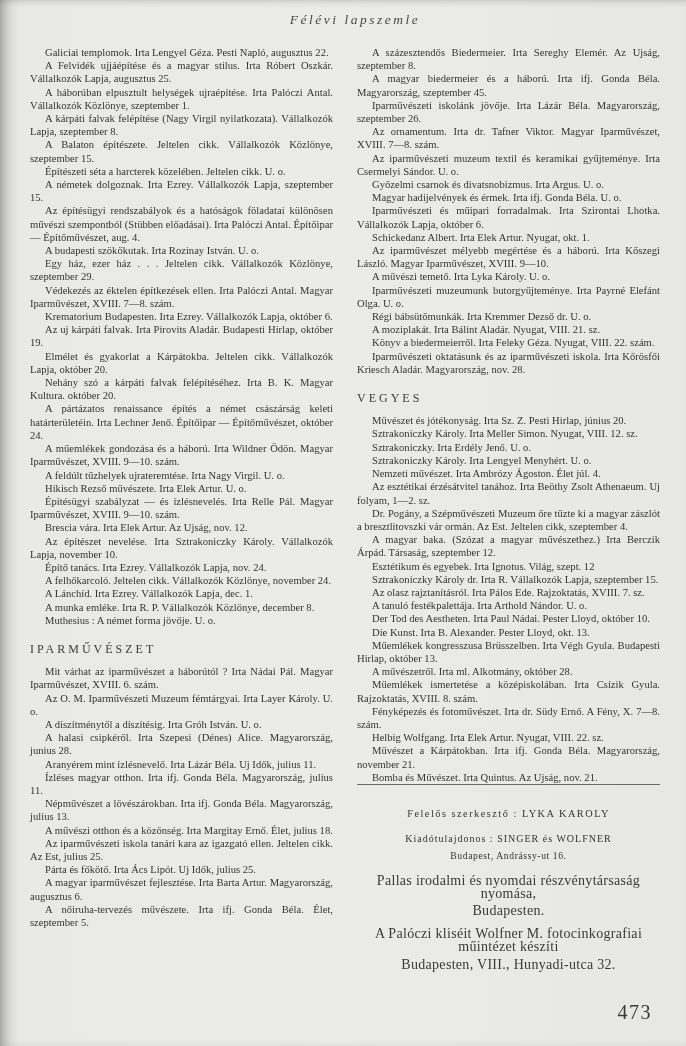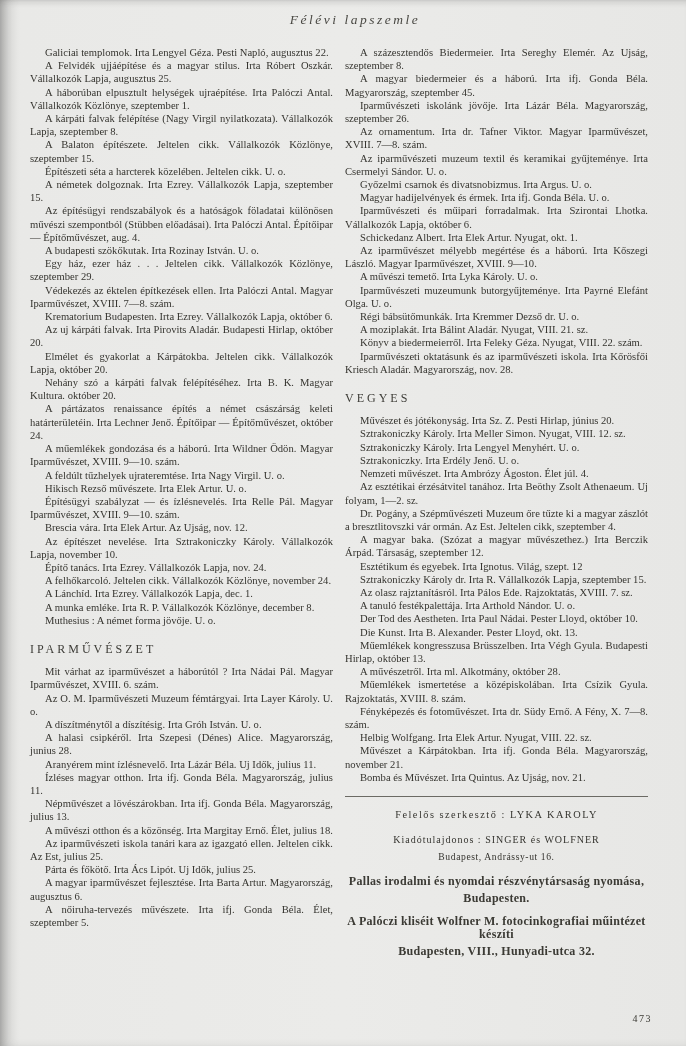--- a/index.html
+++ b/index.html
@@ -13,48 +13,48 @@
     font-family:"Liberation Serif","DejaVu Serif",serif;
     color:#35342f;
   }
   .running-title{
     position:absolute;top:12px;left:12px;width:100%;
     text-align:center;font-style:italic;font-size:13.5px;letter-spacing:2.5px;
     color:#494843;
   }
   .columns{
     position:absolute;top:46px;left:30px;
-    display:flex;gap:12px;
+    display:flex;gap:24px;
   }
   .col{
     width:303px;
     font-size:10.6px;line-height:13.2px;
     text-align:justify;
   }
   .entry{margin:0;text-indent:15px;}
   .section-heading{
     margin:16px 0 9px 0;
     font-size:12px;font-weight:normal;letter-spacing:3px;
     color:#3d3c37;text-align:left;text-indent:0;
   }
   .imprint{
-    margin-top:12px;
+    margin-top:0;
     border-top:1px solid #6b6a64;
-    padding-top:11px;
+    padding-top:22px;
     text-align:center;text-indent:0;
   }
   .imprint p{margin:0 0 4px 0;text-indent:0;text-align:center;}
   .imprint .editor{font-size:10.3px;letter-spacing:1.5px;margin-bottom:12px;}
   .imprint .publisher{font-size:10px;letter-spacing:1px;}
   .imprint .publisher-addr{font-size:9.6px;letter-spacing:.6px;margin-bottom:11px;}
-  .imprint .small-bold{font-size:12px;font-weight:bold;letter-spacing:.3px;color:#3b3a34;}
+  .imprint .small-bold{font-size:14px;font-weight:normal;letter-spacing:.3px;color:#3b3a34;}
   .imprint .gap-before{margin-top:10px;}
   .page-number{
     position:absolute;bottom:22px;right:34px;
-    font-size:10px;letter-spacing:1.5px;color:#3b3a34;
+    font-size:20px;letter-spacing:1.5px;color:#3b3a34;
   }
 </style>
 </head>
 <body>
 
 <div class="page">
 
   <div class="running-title">Félévi lapszemle</div>
 
   <div class="columns">
@@ -79,21 +79,21 @@
           <p class="entry">Az építésügyi rendszabályok és a hatóságok föladatai különösen művészi szempontból (Stübben előadásai). Irta Palóczi Antal. Építőipar — Építőművészet, aug. 4.</p>
 
           <p class="entry">A budapesti szökőkutak. Irta Rozinay István. U. o.</p>
 
           <p class="entry">Egy ház, ezer ház . . . Jeltelen cikk. Vállalkozók Közlönye, szeptember 29.</p>
 
           <p class="entry">Védekezés az éktelen építkezések ellen. Irta Palóczi Antal. Magyar Iparművészet, XVIII. 7—8. szám.</p>
 
           <p class="entry">Krematorium Budapesten. Irta Ezrey. Vállalkozók Lapja, október 6.</p>
 
-          <p class="entry">Az uj kárpáti falvak. Irta Pirovits Aladár. Budapesti Hirlap, október 20.</p>
+          <p class="entry">Az uj kárpáti falvak. Irta Pirovits Aladár. Budapesti Hirlap, október 19.</p>
 
           <p class="entry">Elmélet és gyakorlat a Kárpátokba. Jeltelen cikk. Vállalkozók Lapja, október 20.</p>
 
           <p class="entry">Nehány szó a kárpáti falvak felépítéséhez. Irta B. K. Magyar Kultura. október 20.</p>
 
           <p class="entry">A pártázatos renaissance építés a német császárság keleti határterületéin. Irta Lechner Jenő. Építőipar — Építőművészet, október 24.</p>
 
           <p class="entry">A műemlékek gondozása és a háború. Irta Wildner Ödön. Magyar Iparművészet, XVIII. 9—10. szám.</p>
 
           <p class="entry">A feldúlt tűzhelyek ujrateremtése. Irta Nagy Virgil. U. o.</p>
@@ -184,23 +184,23 @@
         </div>
 
       <h2 class="section-heading">VEGYES</h2>
 
       <div>
 
           <p class="entry">Művészet és jótékonyság. Irta Sz. Z. Pesti Hirlap, június 20.</p>
 
           <p class="entry">Sztrakoniczky Károly. Irta Meller Simon. Nyugat, VIII. 12. sz.</p>
 
+          <p class="entry">Sztrakoniczky. Irta Erdély Jenő. U. o.</p>
+
           <p class="entry">Sztrakoniczky Károly. Irta Lengyel Menyhért. U. o.</p>
-
-          <p class="entry">Sztrakoniczky. Irta Erdély Jenő. U. o.</p>
 
           <p class="entry">Nemzeti művészet. Irta Ambrózy Ágoston. Élet júl. 4.</p>
 
           <p class="entry">Az esztétikai érzésátvitel tanához. Irta Beöthy Zsolt Athenaeum. Uj folyam, 1—2. sz.</p>
 
           <p class="entry">Dr. Pogány, a Szépművészeti Muzeum őre tűzte ki a magyar zászlót a bresztlitovszki vár ormán. Az Est. Jeltelen cikk, szeptember 4.</p>
 
           <p class="entry">A magyar baka. (Szózat a magyar művészethez.) Irta Berczik Árpád. Társaság, szeptember 12.</p>
 
           <p class="entry">Esztétikum és egyebek. Irta Ignotus. Világ, szept. 12</p>

